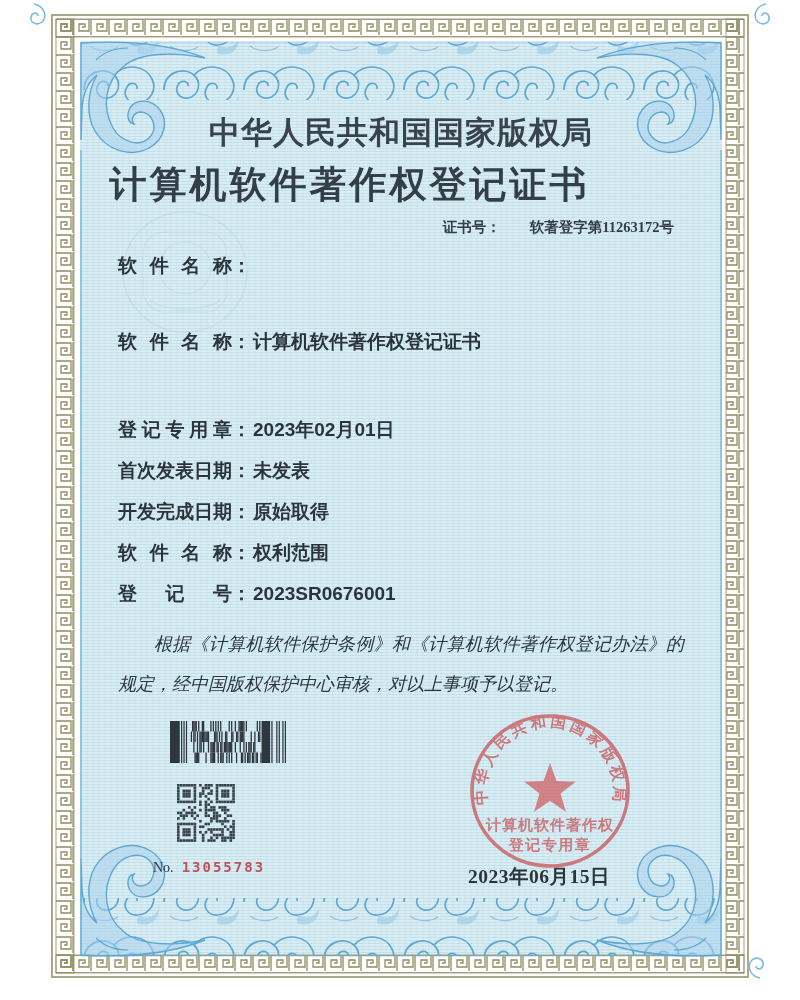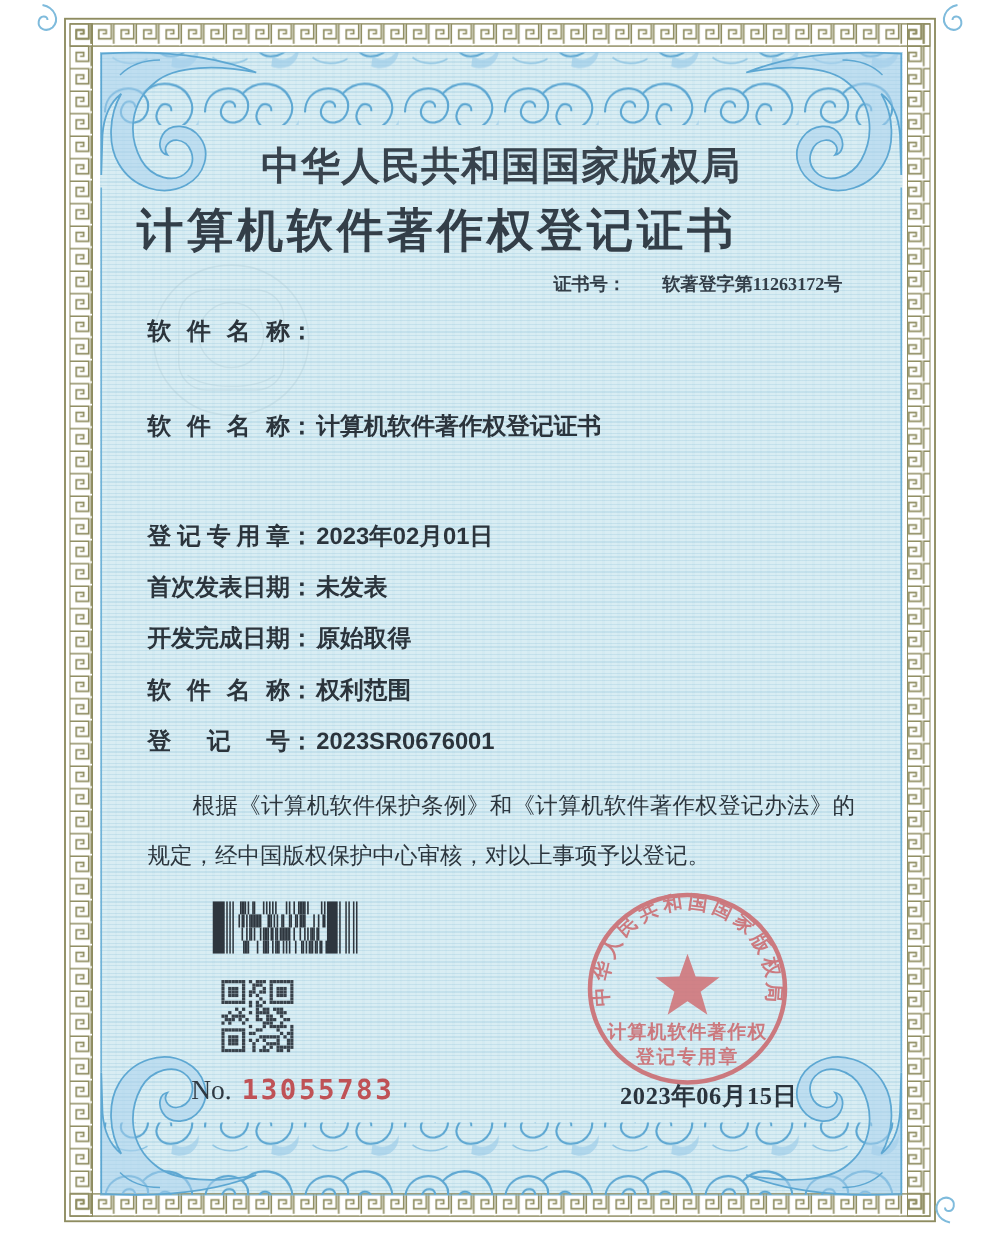--- a/index.html
+++ b/index.html
@@ -33,31 +33,31 @@
     font-family:"Liberation Serif",serif;
   }
   .certno .val{margin-left:14px;padding-left:15px;}
   .frow{position:absolute;left:118px;width:580px;color:#2b343c;font-size:19px;font-weight:bold;line-height:26px;}
   .flabel{position:absolute;left:0;top:0;white-space:nowrap;}
   .flabel-chars{display:inline-block;width:114px;text-align:justify;text-align-last:justify;}
   .fvalue{position:absolute;left:135px;top:0;white-space:nowrap;}
   .statement{
     left:118px;top:624px;width:566px;
     font-family:"Liberation Serif",serif;font-size:18px;color:#2c363e;
-    line-height:40px;text-indent:2em;text-align:justify;
+    line-height:40px;text-indent:2em;text-align:justify;font-style:italic;
   }
   .barcode{left:170px;top:721px;width:118px;height:42px;}
   .qr{left:177px;top:784px;width:58px;height:58px;}
-  .serial{left:153px;top:859px;font-size:22px;color:#2f3942;font-family:"Liberation Serif",serif;white-space:nowrap;}
+  .serial{left:153px;top:859px;font-size:14px;color:#2f3942;font-family:"Liberation Serif",serif;white-space:nowrap;}
   .serial .num{color:#bf5256;font-family:"DejaVu Sans Mono",monospace;letter-spacing:2px;margin-left:8px;font-weight:bold;}
   .seal-box{left:450px;top:689px;width:200px;height:200px;}
   .issue-date{
     left:468px;top:863px;width:170px;
     font-size:19.5px;font-weight:bold;color:#2b343d;letter-spacing:.5px;
-    font-family:"Liberation Serif",serif;white-space:nowrap;text-align:right;
+    font-family:"Liberation Serif",serif;white-space:nowrap;
   }
 </style>
 </head>
 <body>
 
 <div class="paper"></div>
 
 <svg class="frame" width="800" height="1000" viewBox="0 0 800 1000">
   <defs>
     <pattern id="mea" width="18" height="18" patternUnits="userSpaceOnUse">

